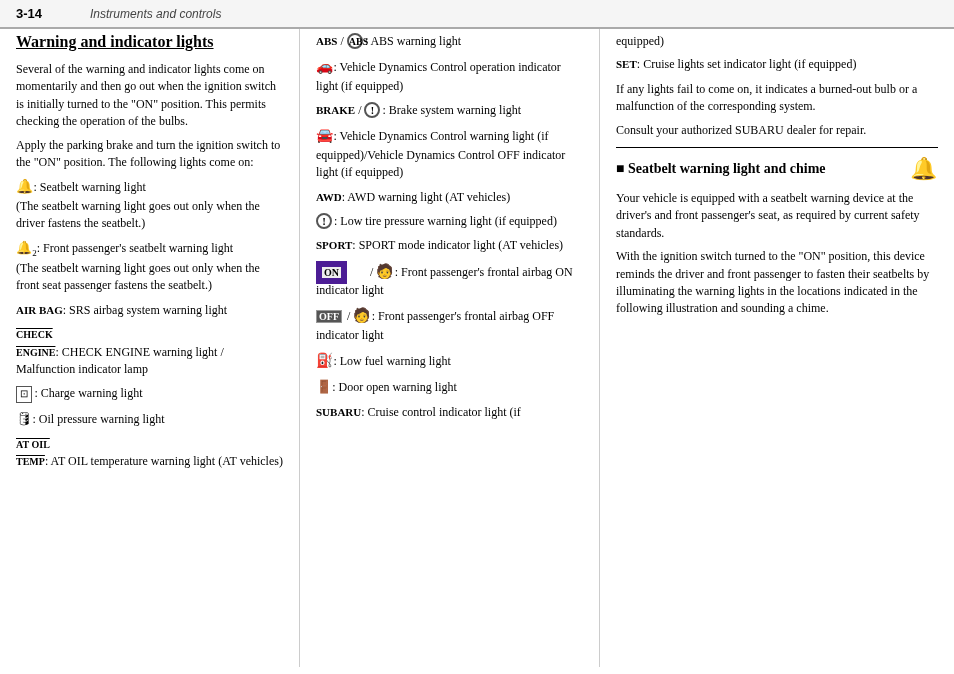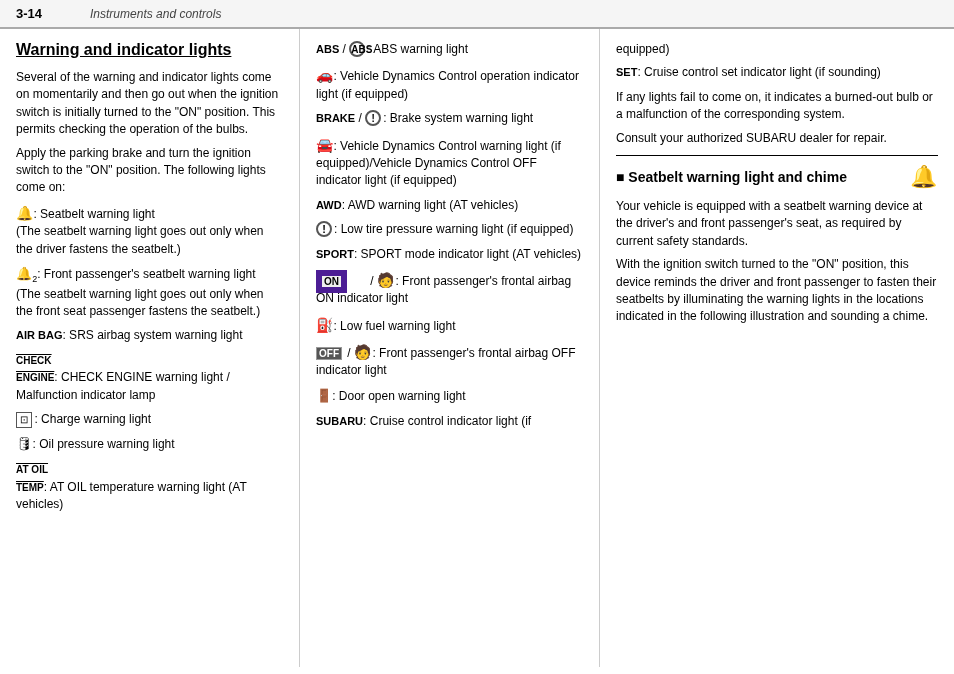--- a/index.html
+++ b/index.html
@@ -30,24 +30,25 @@
       font-style: italic;
       margin-left: 4px;
     }
     .content {
       display: flex;
       flex-direction: row;
       padding: 0;
       height: calc(674px - 36px);
     }
     .col {
-      padding: 12px 16px;
+      padding: 4px 16px;
       flex: 1;
       border-right: 1px solid #ccc;
       overflow: hidden;
+      font-family: Liberation Serif, serif;
     }
     .col:last-child {
       border-right: none;
     }
     .col1 { flex: 0 0 300px; }
     .col2 { flex: 0 0 300px; }
     .col3 { flex: 1; }
 
     h2.section-title {
       font-size: 16px;
@@ -215,45 +216,45 @@
 
     <div class="entry">
       <span class="abs-label">SPORT</span>: SPORT mode indicator light (AT vehicles)
     </div>
 
     <div class="entry">
       <span class="airbag-on-label">ON</span> / <span class="person-icon">🧑</span>: Front passenger's frontal airbag ON indicator light
     </div>
 
     <div class="entry">
+      <span class="airbag-off-label">OFF</span> / <span class="person-icon">🧑</span>: Front passenger's frontal airbag OFF indicator light
+    </div>
+
+    <div class="entry">
       <span style="font-size:14px;">⛽</span>: Low fuel warning light
-    </div>
-
-    <div class="entry">
-      <span class="airbag-off-label">OFF</span> / <span class="person-icon">🧑</span>: Front passenger's frontal airbag OFF indicator light
     </div>
 
     <div class="entry">
       <span style="font-size:13px;">🚪</span>: Door open warning light
     </div>
 
     <div class="entry">
       <span class="abs-label">SUBARU</span>: Cruise control indicator light (if
     </div>
 
   </div>
 
   <div class="col col3">
 
     <p>
       <span>equipped)</span>
     </p>
 
     <div class="entry">
-      <span class="abs-label">SET</span>: <span>Cruise control set indicator light (if sounding)</span>
+      <span class="abs-label">SET</span>: <span>Cruise lights set indicator light (if equipped)</span>
     </div>
 
     <p>If any lights fail to come on, it indicates a burned-out bulb or a malfunction of the corresponding system.</p>
     <p>Consult your authorized SUBARU dealer for repair.</p>
 
     <hr class="divider-line">
 
     <div class="section-header">
       <h3>
         ■ <span>Seatbelt warning light and chime</span>

